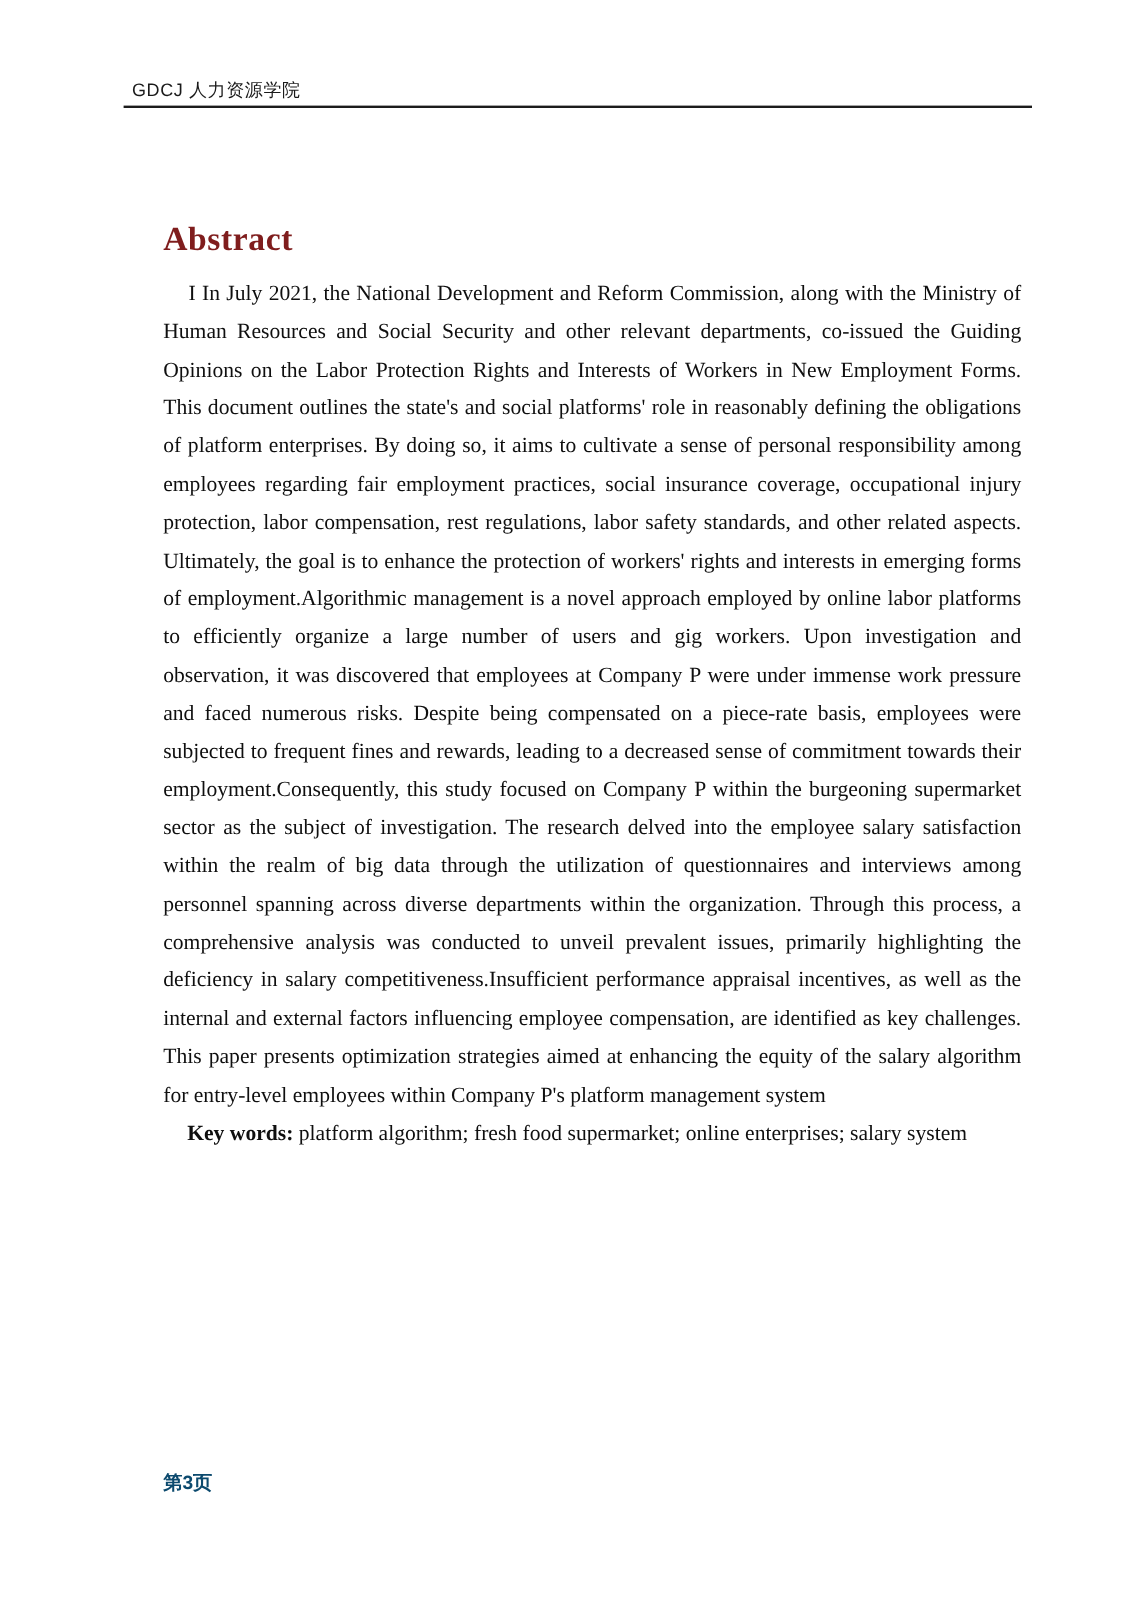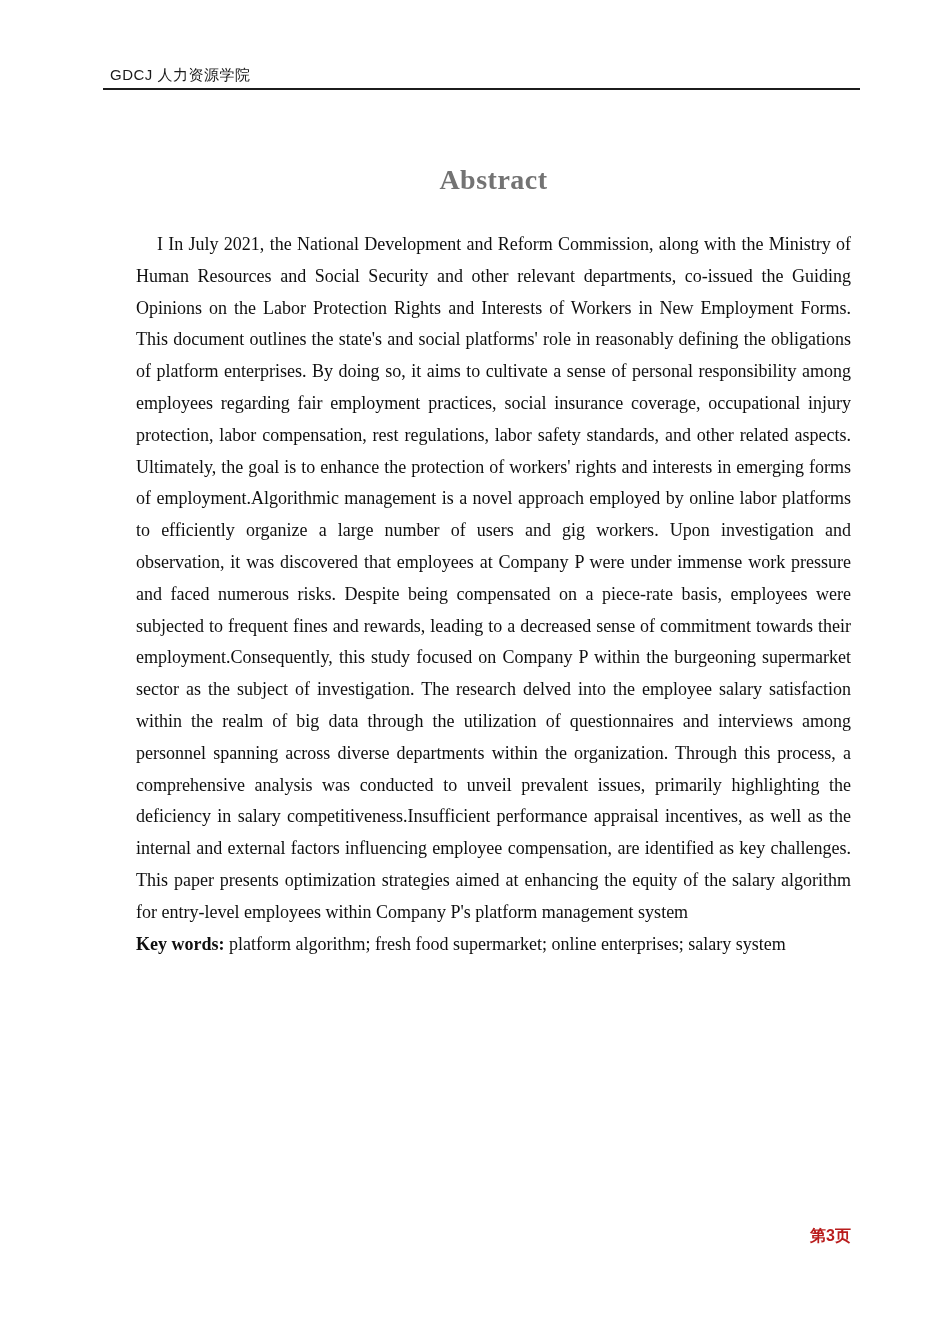--- a/index.html
+++ b/index.html
@@ -33,57 +33,56 @@
     position: absolute;
     left: 103px;
     top: 88px;
     width: 757px;
     height: 2px;
     background: #1c1c1c;
   }
   .doc-title {
     position: absolute;
     left: 136px;
-    top: 164px;
+    top: 184px;
     width: 715px;
-    text-align: center;
     font-size: 28px;
     font-weight: bold;
-    color: #737373;
+    color: #7f1d1d;
     letter-spacing: 0.5px;
   }
   .doc-body {
     position: absolute;
     left: 136px;
     top: 229px;
     width: 715px;
     font-size: 18px;
     line-height: 31.8px;
     color: #0f0f0f;
   }
   .abstract-par {
     text-align: justify;
     text-justify: inter-word;
     text-indent: 21px;
   }
   .keywords-par {
     text-align: justify;
     text-justify: inter-word;
   }
-  .kw-label { font-weight: bold; }
+  .kw-label { font-weight: bold; margin-left: 20px; }
   .page-footer {
     position: absolute;
     left: 136px;
     top: 1226px;
     width: 715px;
-    text-align: right;
+    text-align: left;
     font-family: "Liberation Sans", "DejaVu Sans", sans-serif;
     font-size: 16px;
     font-weight: bold;
-    color: #b91c1c;
+    color: #0c4a6e;
   }
 </style>
 </head>
 <body>
 
 <div class="page">
 
   <div class="page-header">
     <span class="hdr-left">GDCJ 人力资源学院</span>
   </div>

